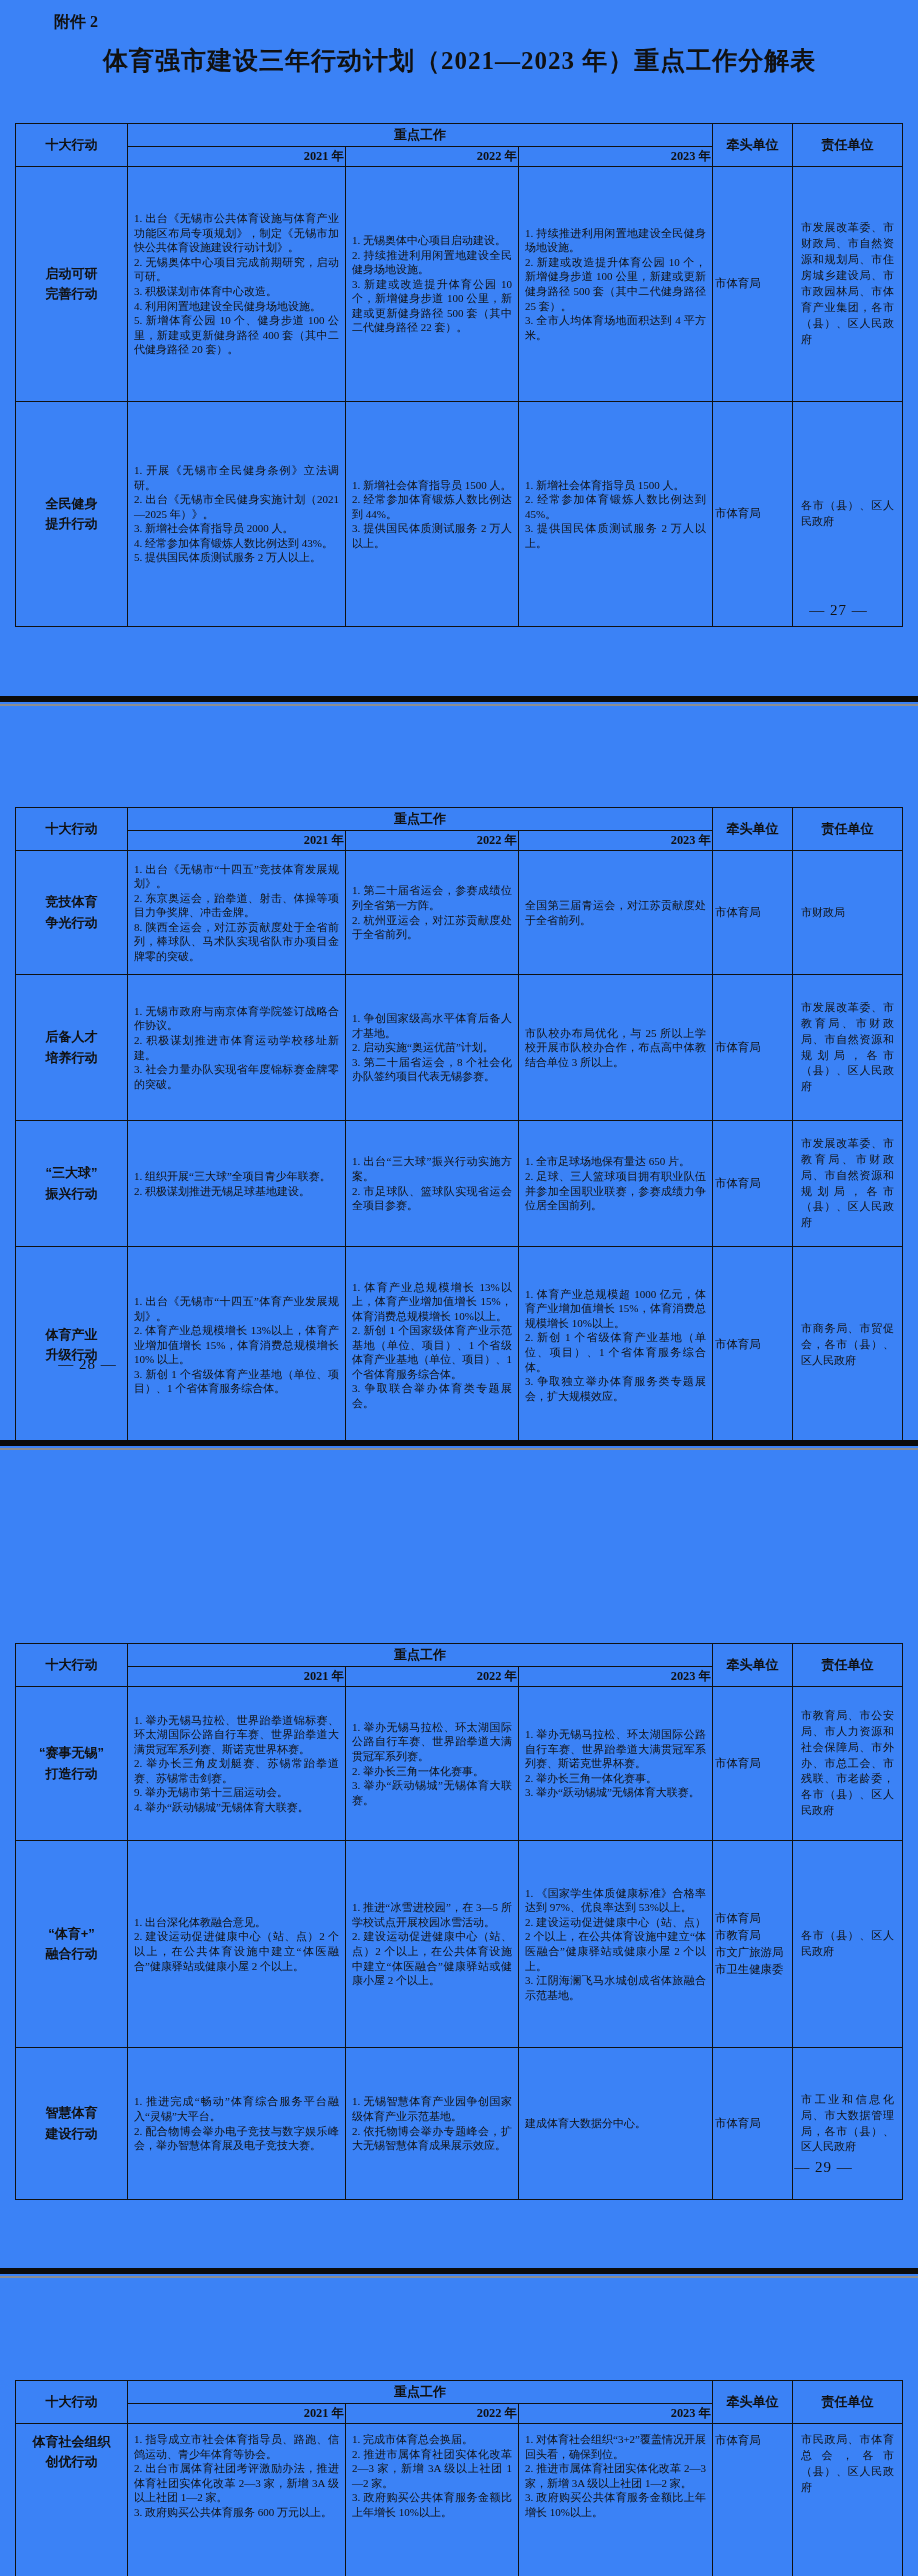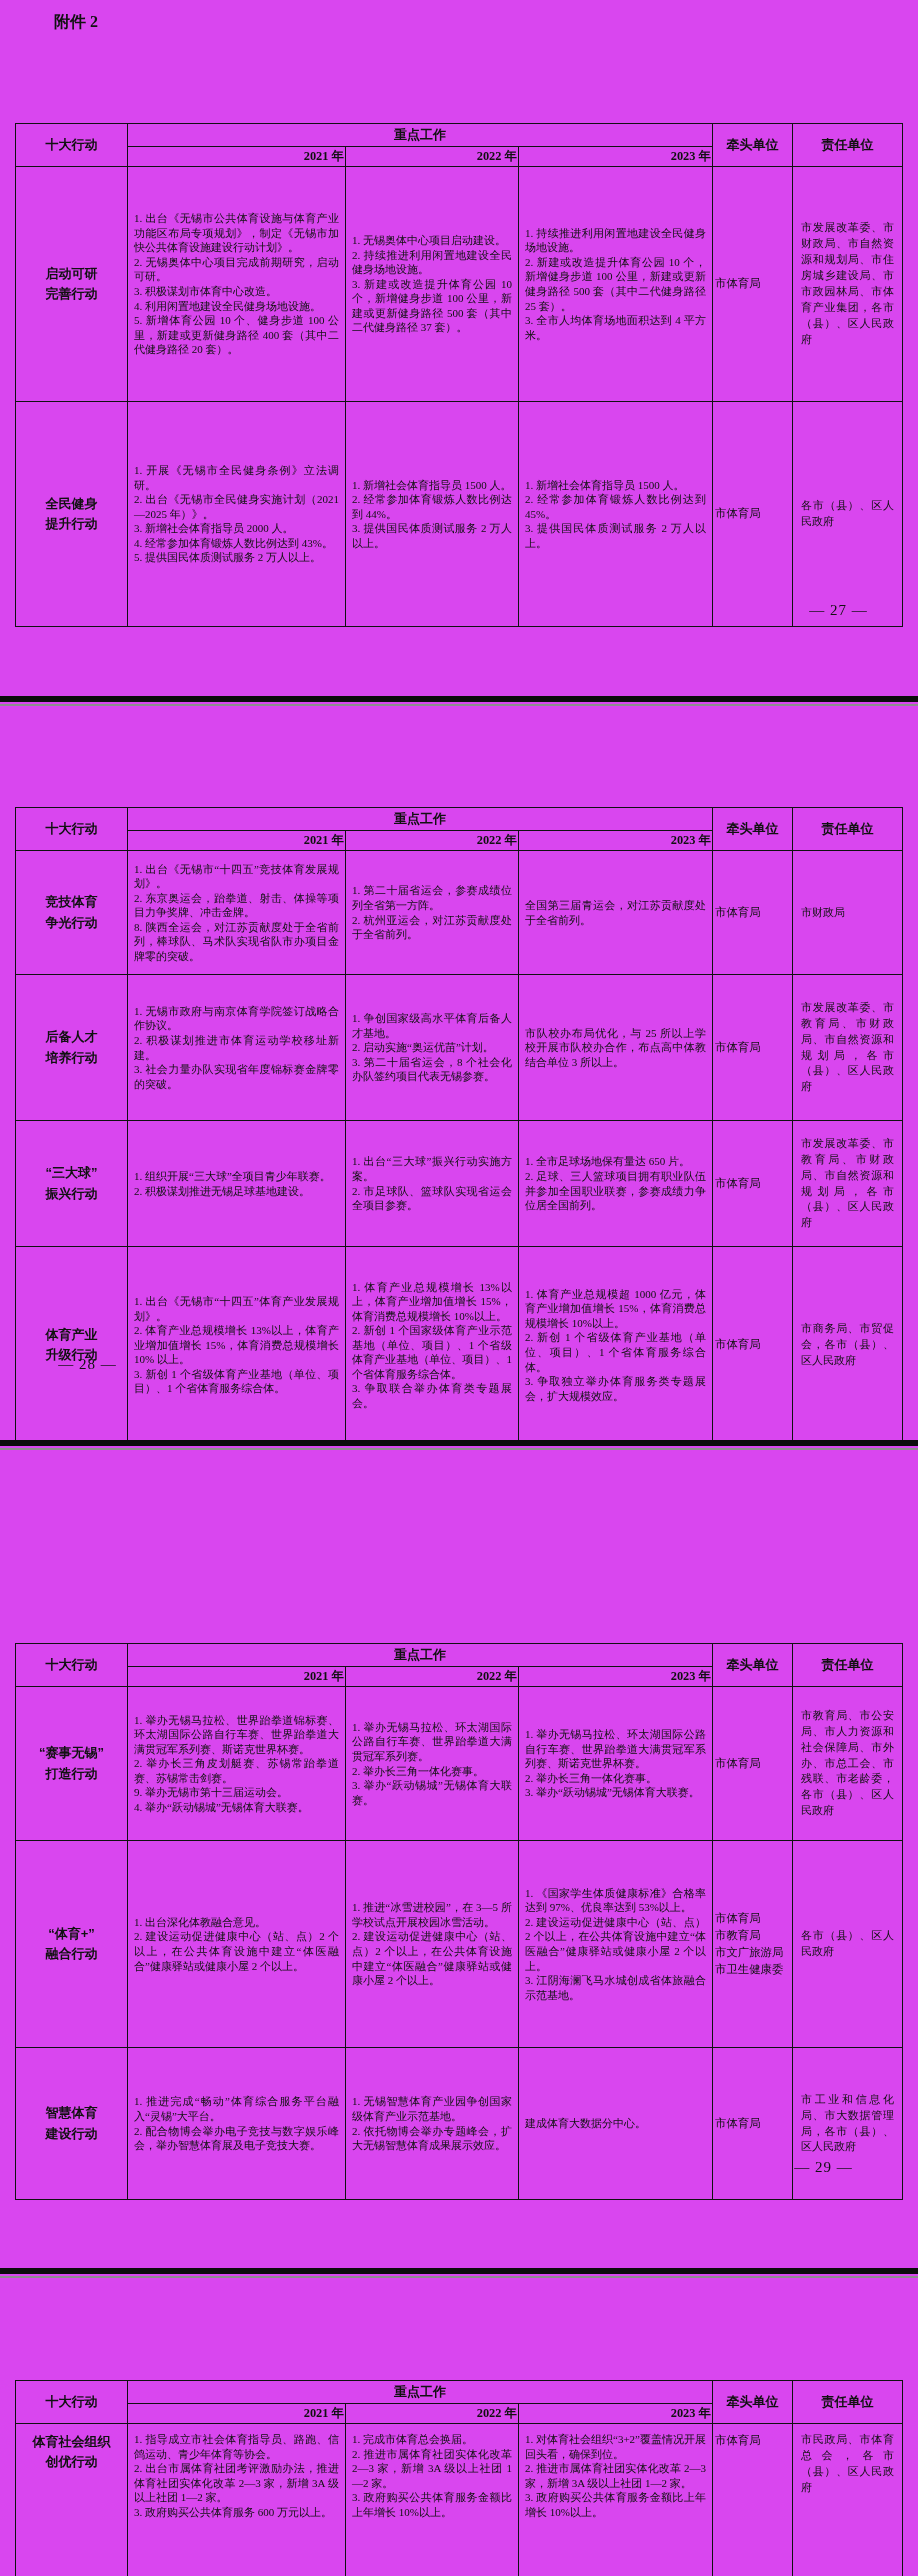--- a/index.html
+++ b/index.html
@@ -1,16 +1,16 @@
 <!DOCTYPE html>
 <html><head>
 <meta charset="utf-8">
 <style>
   html,body{margin:0;padding:0;background:#ffffff;}
-  #page{position:relative;width:919px;height:2576px;background:#d946ef;overflow:hidden;
+  #page{position:relative;width:919px;height:2576px;background:#3b82f6;overflow:hidden;
         font-family:"Liberation Serif","DejaVu Serif",serif;color:#111;}
   .att-label{position:absolute;left:54px;top:12px;font-size:16px;font-weight:bold;}
   .doc-title{position:absolute;left:0;right:0;top:44px;text-align:center;
              font-size:25px;font-weight:bold;letter-spacing:1px;}
   table.plan{position:absolute;left:15px;width:887px;border-collapse:collapse;table-layout:fixed;}
   table.plan th,table.plan td{border:1.5px solid #111;}
   th.hdr{font-family:"Liberation Sans","DejaVu Sans",sans-serif;font-size:13px;font-weight:bold;
          text-align:center;padding:2px;}
   th.yr{font-size:12.4px;font-weight:bold;text-align:right;padding:1px;}
   td.action{font-family:"Liberation Sans","DejaVu Sans",sans-serif;font-size:13px;font-weight:bold;
@@ -31,20 +31,21 @@
   #t2 tr.r2 td{height:101px;} #t2 tr.r3 td{height:172px;}
   #t3 tr.r0 td{height:129px;} #t3 tr.r1 td{height:182px;} #t3 tr.r2 td{height:127px;}
   #t4 tr.r0 td{height:297px;vertical-align:top;padding-top:8px;}
 </style>
 </head>
 <body>
 
 <div id="page">
 
   <div class="att-label">附件 2</div>
+  <div class="doc-title">体育强市建设三年行动计划（2021—2023 年）重点工作分解表</div>
 
   <table class="plan" id="t1">
     <colgroup>
         <col style="width:112px">
         <col style="width:218px">
         <col style="width:173px">
         <col style="width:194px">
         <col style="width:80px">
         <col style="width:110px">
       </colgroup>
@@ -66,21 +67,21 @@
         <tr class="r0">
     <td class="action">启动可研
 完善行动</td>
     <td class="work">1. 出台《无锡市公共体育设施与体育产业功能区布局专项规划》，制定《无锡市加快公共体育设施建设行动计划》。
 2. 无锡奥体中心项目完成前期研究，启动可研。
 3. 积极谋划市体育中心改造。
 4. 利用闲置地建设全民健身场地设施。
 5. 新增体育公园 10 个、健身步道 100 公里，新建或更新健身路径 400 套（其中二代健身路径 20 套）。</td>
     <td class="work">1. 无锡奥体中心项目启动建设。
 2. 持续推进利用闲置地建设全民健身场地设施。
-3. 新建或改造提升体育公园 10 个，新增健身步道 100 公里，新建或更新健身路径 500 套（其中二代健身路径 37 套）。</td>
+3. 新建或改造提升体育公园 10 个，新增健身步道 100 公里，新建或更新健身路径 500 套（其中二代健身路径 22 套）。</td>
     <td class="work">1. 持续推进利用闲置地建设全民健身场地设施。
 2. 新建或改造提升体育公园 10 个，新增健身步道 100 公里，新建或更新健身路径 500 套（其中二代健身路径 25 套）。
 3. 全市人均体育场地面积达到 4 平方米。</td>
     <td class="lead">市体育局</td>
     <td class="resp">市发展改革委、市财政局、市自然资源和规划局、市住房城乡建设局、市市政园林局、市体育产业集团，各市（县）、区人民政府</td>
   </tr>
         <tr class="r1">
     <td class="action">全民健身
 提升行动</td>
     <td class="work">1. 开展《无锡市全民健身条例》立法调研。

